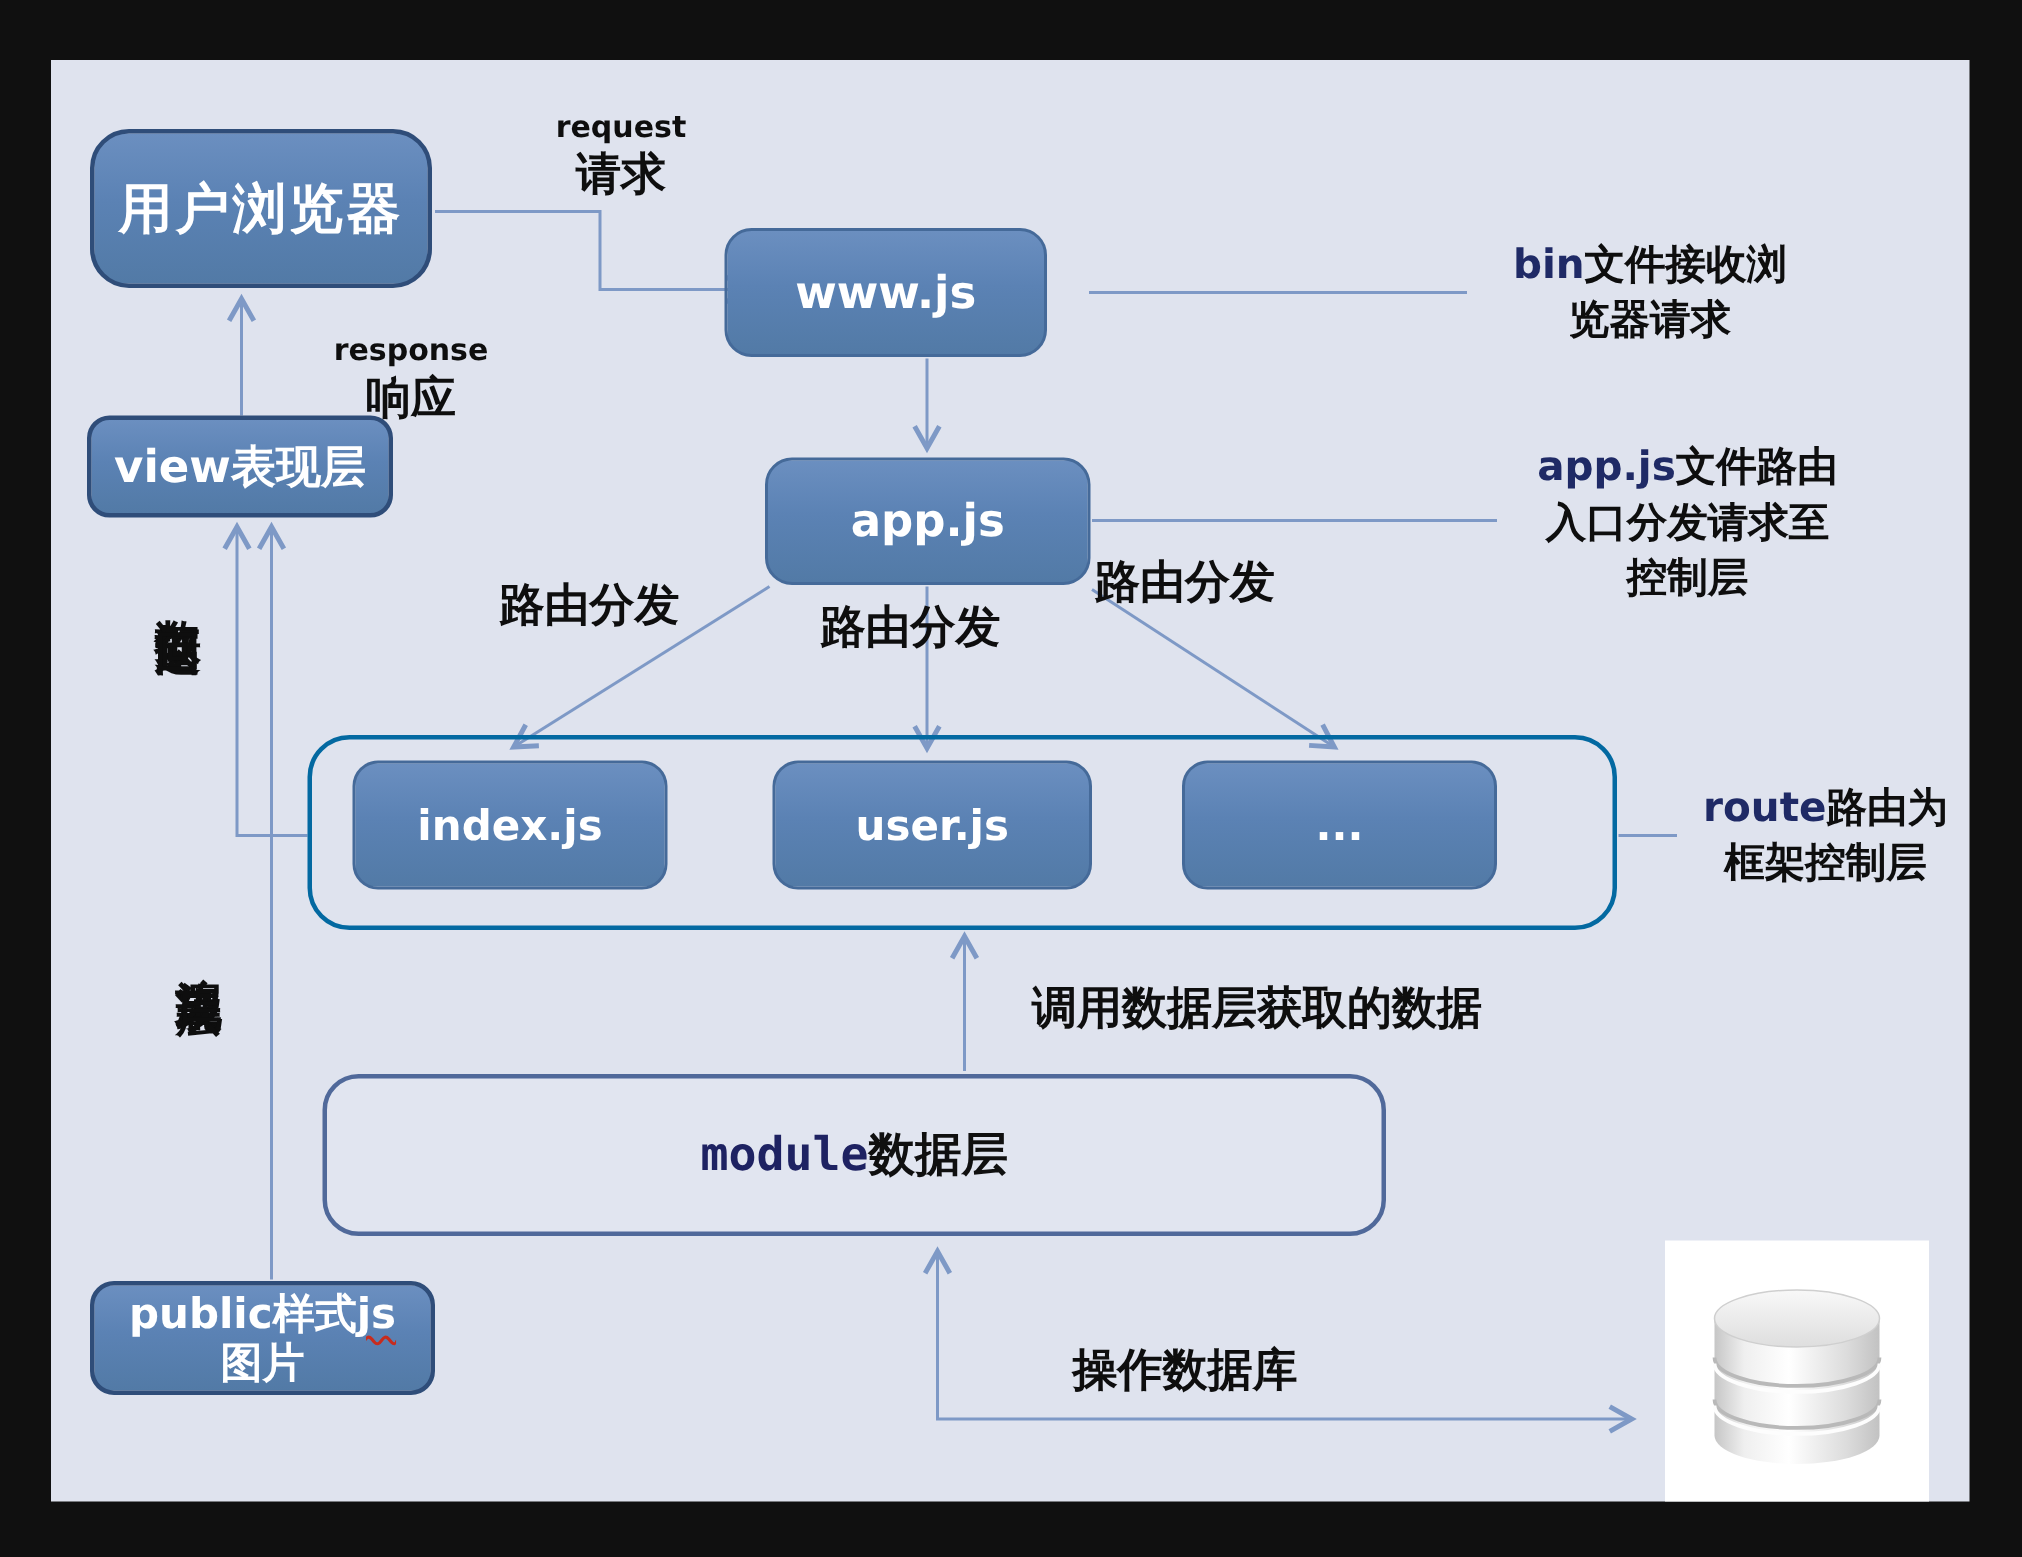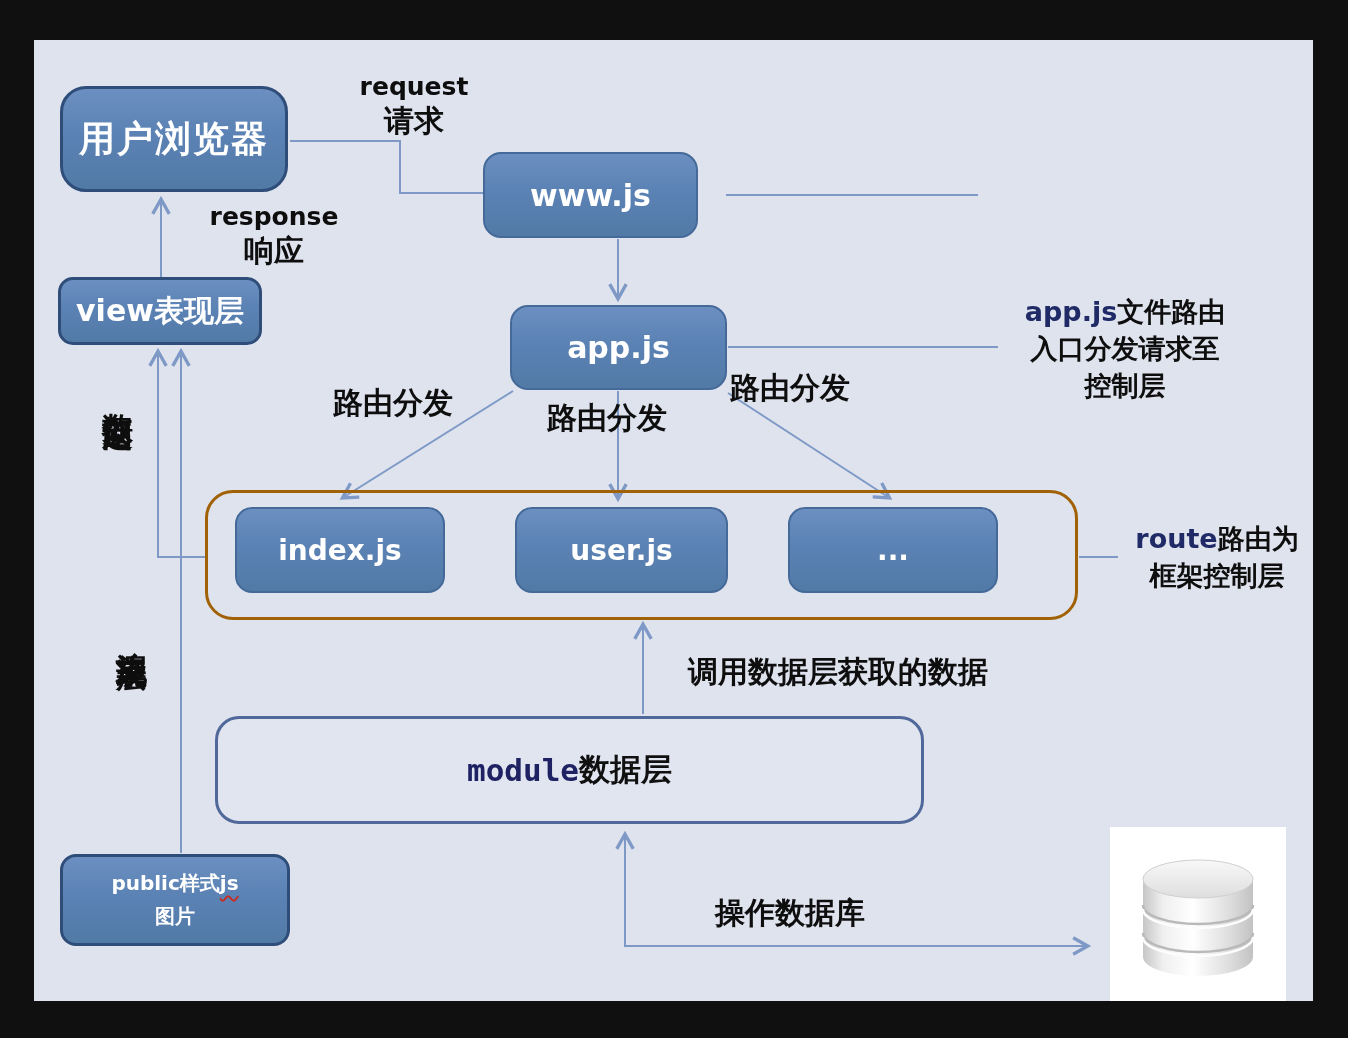--- a/index.html
+++ b/index.html
@@ -16,44 +16,44 @@
         background:linear-gradient(180deg,#6b8fc0 0%,#5b82b4 45%,#527aa6 100%);
         border:3px solid #2f4d79;color:#fff;text-align:center;}
   .node.thin{border-width:2px;border-color:#456a99;}
 
   .n-browser{left:26px;top:46px;width:228px;height:106px;border-radius:26px;
              font-size:36px;font-weight:bold;letter-spacing:2px;}
   .n-view{left:24px;top:237px;width:204px;height:68px;border-radius:15px;
           font-size:30px;font-weight:bold;}
   .n-www{left:449px;top:112px;width:215px;height:86px;border-radius:18px;font-size:30px;font-weight:600;}
   .n-app{left:476px;top:265px;width:217px;height:85px;border-radius:18px;font-size:30px;font-weight:600;}
-  .n-public{left:26px;top:814px;width:230px;height:92px;border-radius:16px;
-            font-size:20px;font-weight:bold;line-height:33px;flex-direction:column;}
+  .n-public{left:26px;top:814px;width:230px;height:76px;border-radius:16px;
+            font-size:28px;font-weight:bold;line-height:33px;flex-direction:column;}
   .wavy{text-decoration:underline;text-decoration-style:wavy;text-decoration-color:#c72c1e;
         text-decoration-thickness:2px;text-underline-offset:5px;}
 
   .route-container{position:absolute;left:171px;top:450px;width:873px;height:130px;
-                   border:3px solid #a16207;border-radius:28px;background:transparent;}
+                   border:3px solid #0369a1;border-radius:28px;background:transparent;}
   .route-container .node{top:14px;height:86px;border-radius:17px;font-size:28px;font-weight:600;}
   .rc-index{left:27px;width:210px;}
   .rc-user{left:307px;width:213px;}
   .rc-more{left:580px;width:210px;font-weight:bold;}
 
   .n-module{position:absolute;left:181px;top:676px;width:709px;height:108px;
             border:3px solid #50699a;border-radius:24px;background:#e1e5f0;
             display:flex;align-items:center;justify-content:center;}
   .module-en{font-family:"DejaVu Sans Mono",monospace;font-weight:bold;font-size:31px;color:#1e2262;}
   .module-zh{font-weight:bold;font-size:31px;color:#101010;}
 
   
   .lbl{position:absolute;color:#0e0e0e;font-weight:bold;white-space:nowrap;text-align:center;}
-  .lbl .en{display:block;font-size:25px;}
+  .lbl .en{display:block;font-size:20px;}
   .lbl .zh{display:block;font-size:30px;}
   .lbl-request{left:280px;top:32px;width:200px;text-align:center;}
-  .lbl-response{left:140px;top:162px;width:200px;text-align:center;}
+  .lbl-response{left:140px;top:181px;width:200px;text-align:center;}
   .lbl-dispatch{font-size:30px;}
   .lbl-dispatch-left{left:299px;top:343px;}
   .lbl-dispatch-mid{left:513px;top:358px;}
   .lbl-dispatch-right{left:696px;top:328px;}
   .lbl-calldata{left:654px;top:612px;font-size:30px;}
   .lbl-operatedb{left:681px;top:853px;font-size:30px;}
   .lbl-vertical{writing-mode:vertical-rl;text-orientation:upright;font-size:31px;letter-spacing:3px;}
   .lbl-datareturn{left:63px;top:348px;}
   .lbl-renderview{left:77px;top:586px;}
 
@@ -171,20 +171,24 @@
     <div class="lbl lbl-dispatch lbl-dispatch-left">路由分发</div>
     <div class="lbl lbl-dispatch lbl-dispatch-mid">路由分发</div>
     <div class="lbl lbl-dispatch lbl-dispatch-right">路由分发</div>
 
     <div class="lbl lbl-vertical lbl-datareturn">数据返回</div>
     <div class="lbl lbl-vertical lbl-renderview">渲染表现层</div>
 
     <div class="lbl lbl-calldata">调用数据层获取的数据</div>
     <div class="lbl lbl-operatedb">操作数据库</div>
 
+    <div class="note note-bin">
+      <div><span class="pfx">bin</span><span>文件接收浏</span></div>
+      <div>览器请求</div>
+    </div>
 
     <div class="note note-app">
       <div><span class="pfx">app.js</span><span>文件路由</span></div>
       <div>入口分发请求至</div>
       <div>控制层</div>
     </div>
 
     <div class="note note-route">
       <div><span class="pfx">route</span><span>路由为</span></div>
       <div>框架控制层</div>

